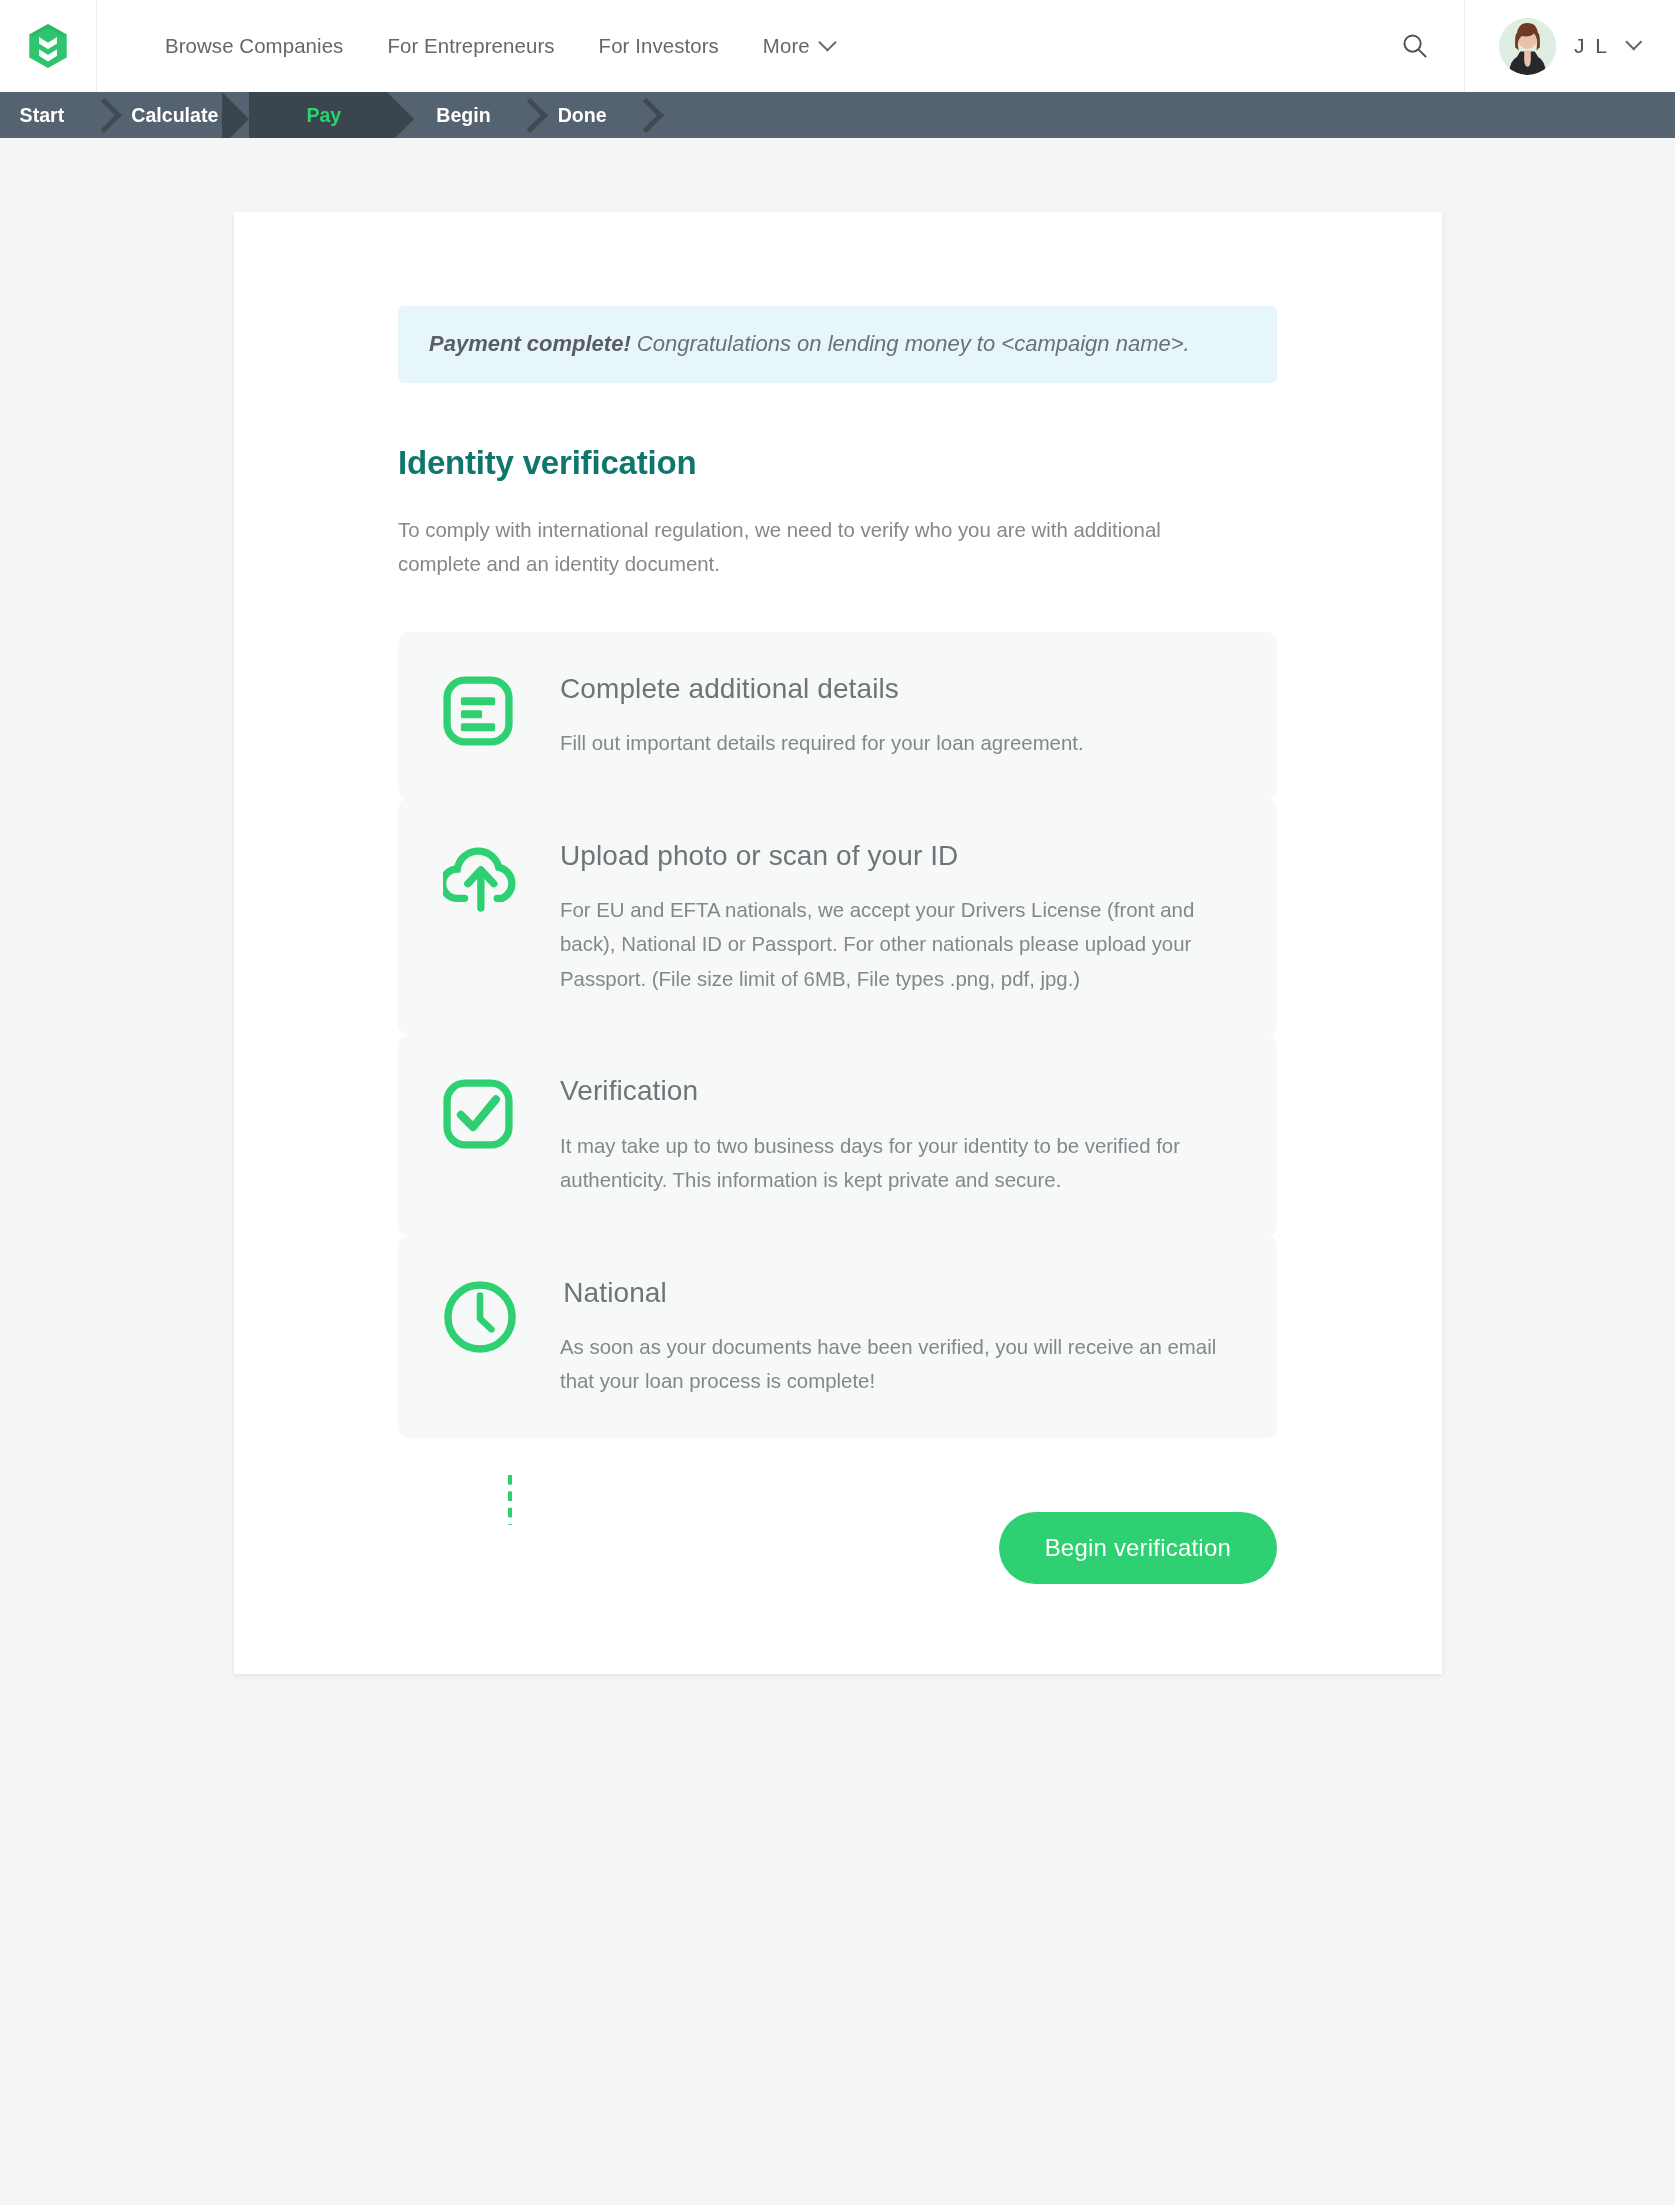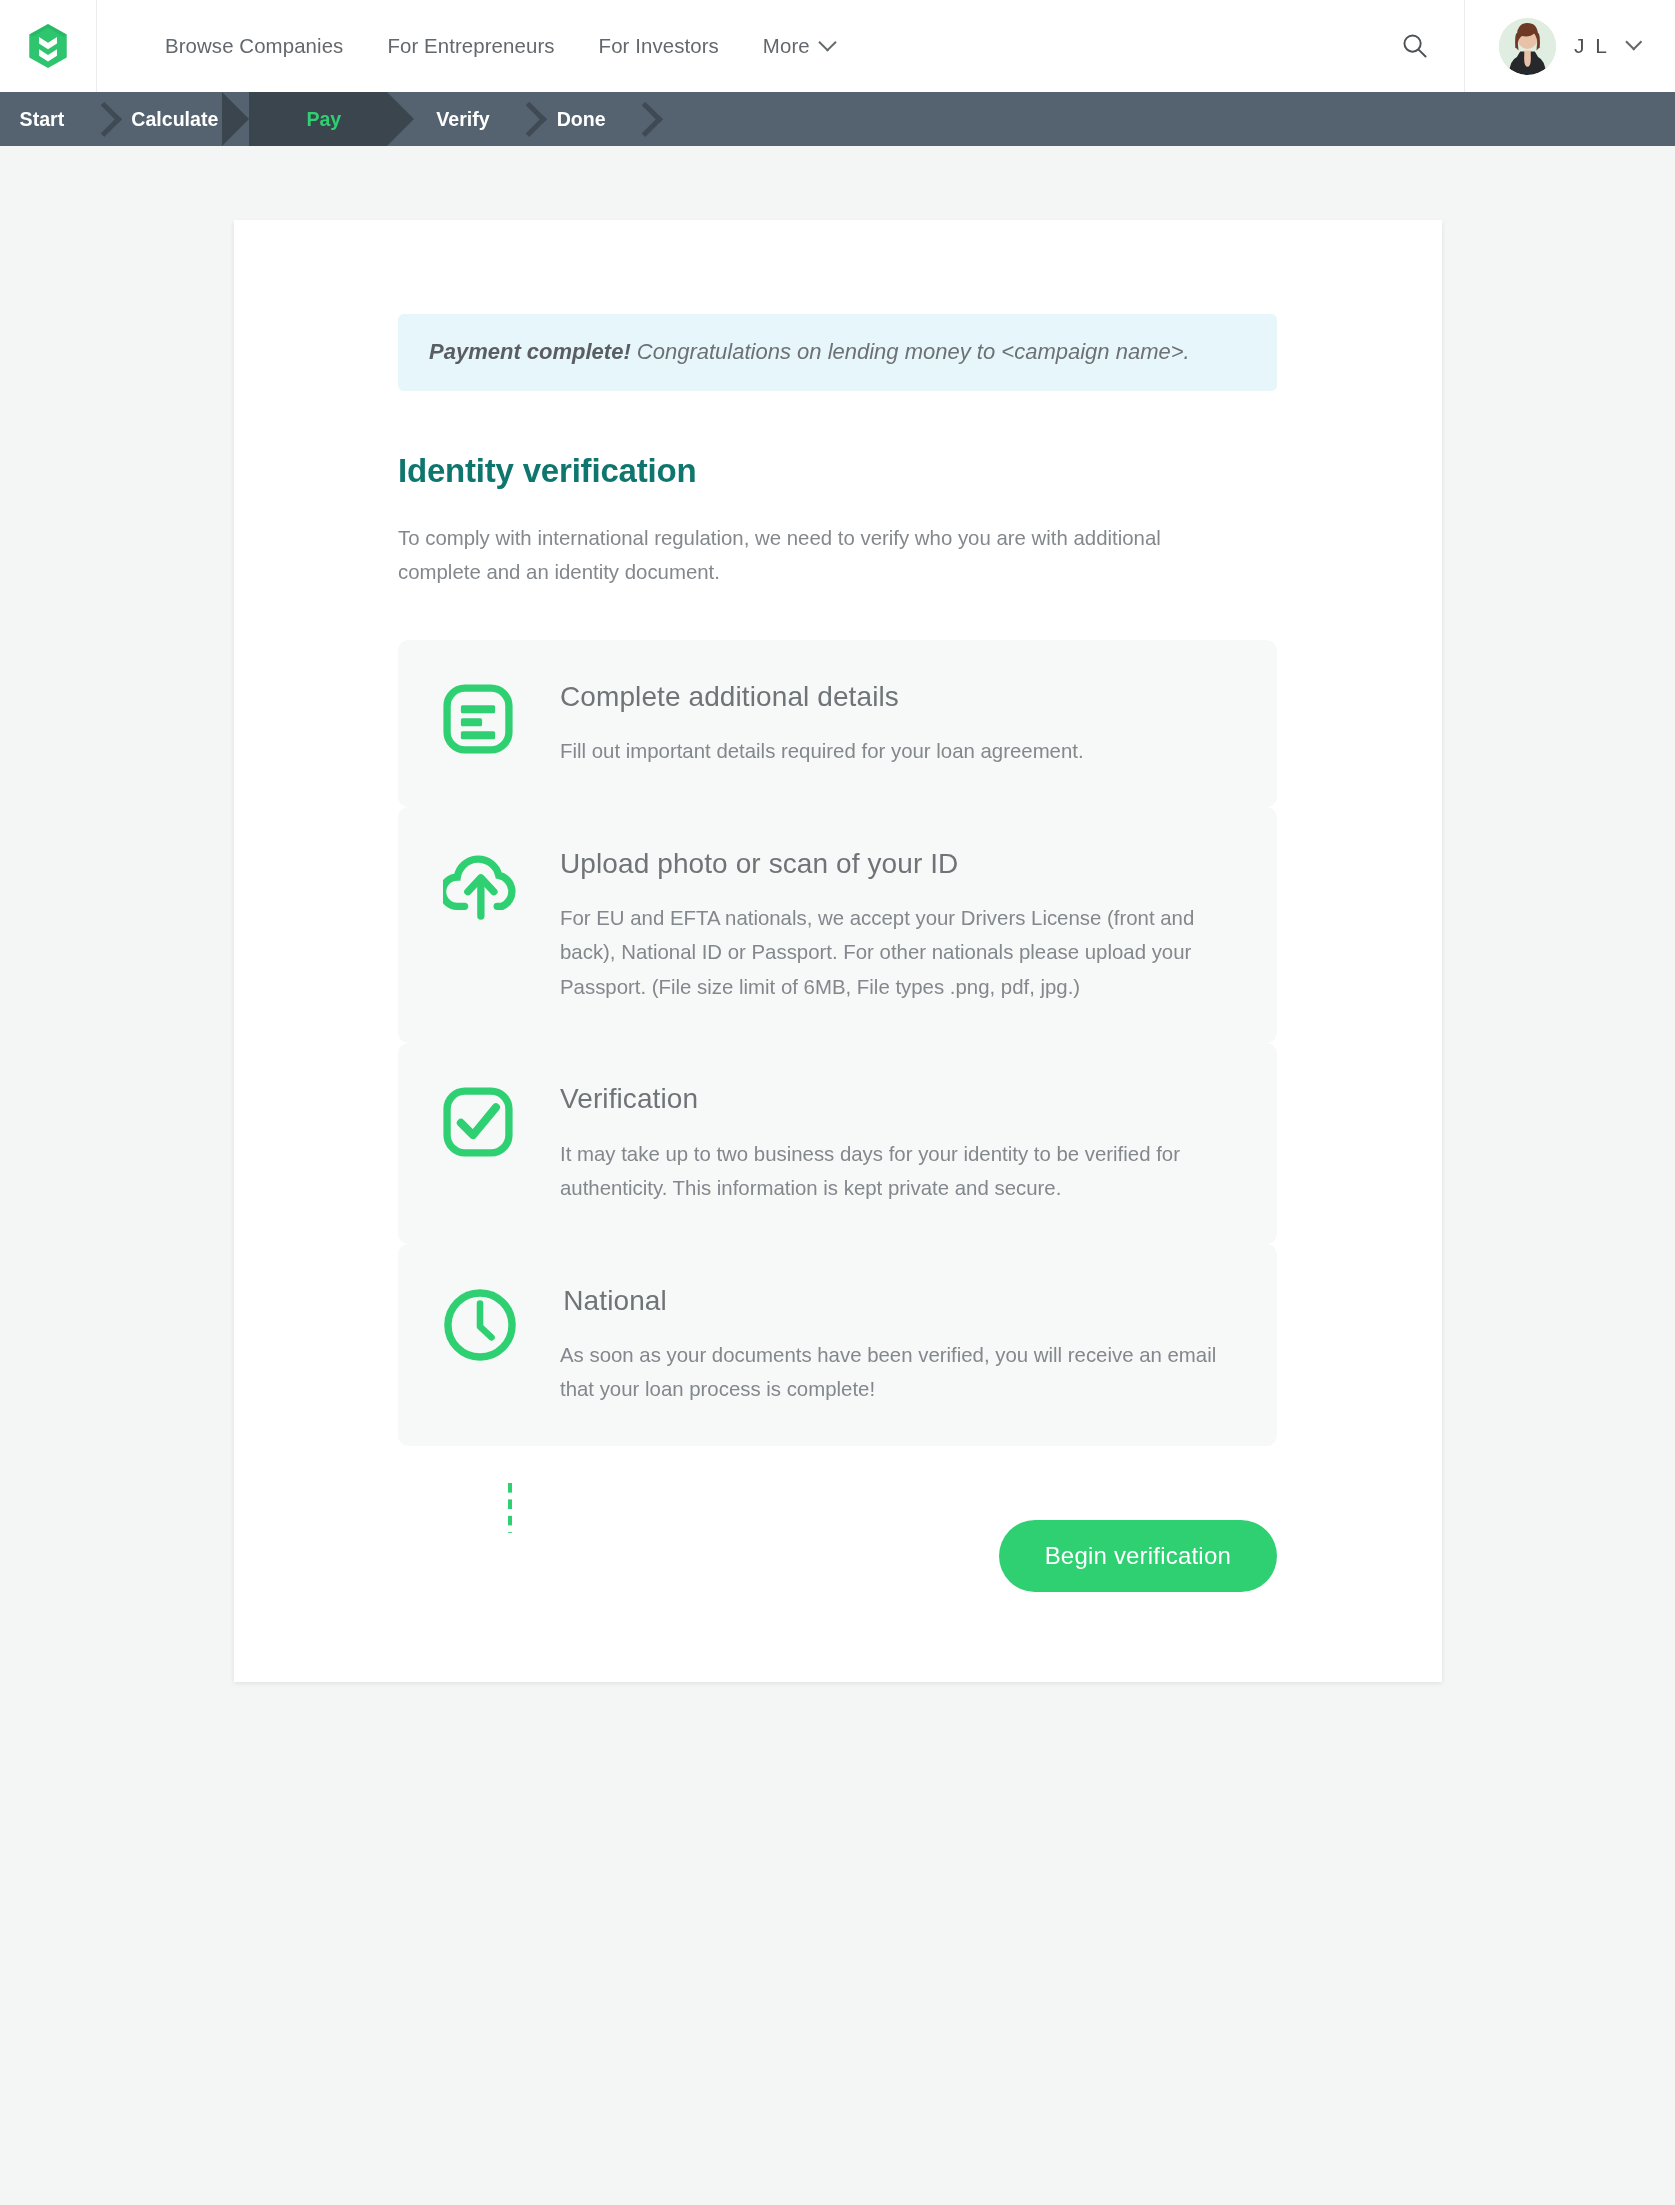--- a/index.html
+++ b/index.html
@@ -95,21 +95,21 @@
     white-space: nowrap;
   }
   .chev-down.small {
     width: 11.5px; height: 11.5px;
     border-right-width: 2.5px; border-bottom-width: 2.5px;
     border-color: #63686c;
   }
 
   
   .stepbar {
-    height: 54px;
+    height: 46px;
     background: #556370;
     display: flex;
     align-items: stretch;
     position: relative;
     overflow: hidden;
     width: 100%;
   }
   .step {
     position: relative;
     display: flex;
@@ -338,21 +338,21 @@
     <i class="arrow-sep"></i>
   </div>
   <div class="step">
     <span>Calculate</span>
     <i class="arrow-sep"></i>
   </div>
   <div class="step active">
     <span>Pay</span>
   </div>
   <div class="step after-active">
-    <span>Verify</span>
+    <span>Begin</span>
     <i class="arrow-sep"></i>
   </div>
   <div class="step">
     <span>Done</span>
     <i class="arrow-sep"></i>
   </div>
 </div>
 
 <div class="page-wrap">
   <div class="panel">

